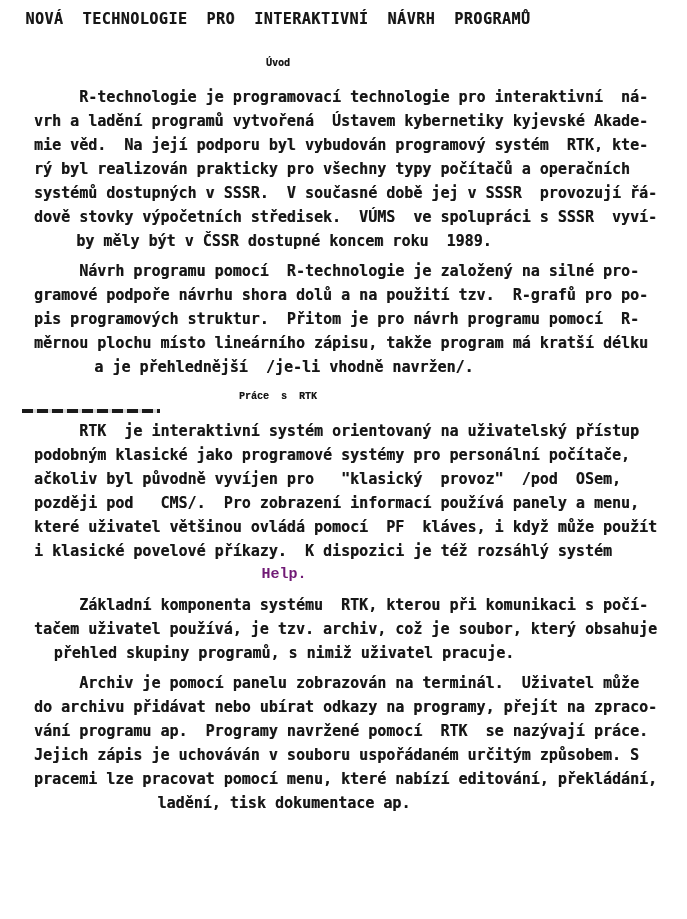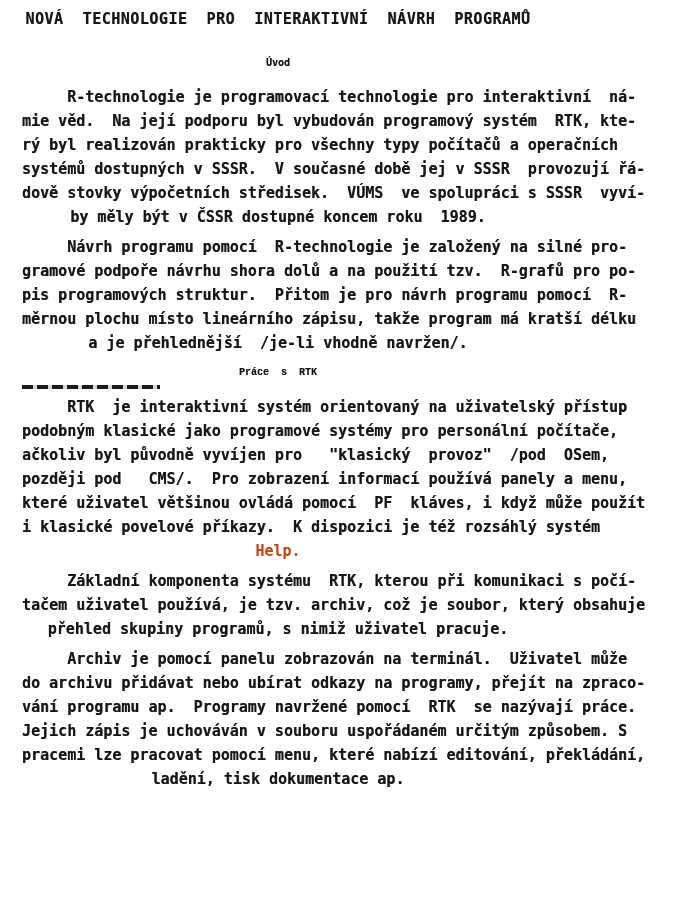--- a/index.html
+++ b/index.html
@@ -47,45 +47,47 @@
       margin: 2px 0 0 0;
       font-family: Liberation Mono, monospace;
     }
     .dash-underline {
       width: 138px;
       height: 4px;
       margin: 0 0 6px 0;
       background: repeating-linear-gradient(90deg, #1a1a1a 0 11px, rgba(0,0,0,0.15) 11px 15px);
     }
     .para {
-      margin: 0 0 6px 0;
+      margin: 0 0 6px 12px;
     }
     .ln {
       font-size: 15px;
       line-height: 24px;
       white-space: pre;
     }
     .ln.faint {
-      color: #c2410c;
+      color: #701a75;
       text-shadow: none;
       filter: blur(0.4px);
+      font-family: Liberation Mono, monospace;
     }
   </style>
 </head>
 <body>
 
 <div class="page">
 
   <h1 class="title">NOVÁ  TECHNOLOGIE  PRO  INTERAKTIVNÍ  NÁVRH  PROGRAMŮ</h1>
 
 
   <h2 class="heading">Úvod</h2>
 
   <div class="para">
     <div class="ln">     R-technologie je programovací technologie pro interaktivní  ná-</div>
+    <div class="ln">vrh a ladění programů vytvořená  Ústavem kybernetiky kyjevské Akade-</div>
     <div class="ln">mie věd.  Na její podporu byl vybudován programový systém  RTK, kte-</div>
     <div class="ln">rý byl realizován prakticky pro všechny typy počítačů a operačních</div>
     <div class="ln">systémů dostupných v SSSR.  V současné době jej v SSSR  provozují řá-</div>
     <div class="ln">dově stovky výpočetních středisek.  VÚMS  ve spolupráci s SSSR  vyví-</div>
     <div class="ln">by měly být v ČSSR dostupné koncem roku  1989.</div>
   </div>
 
   <div class="para">
     <div class="ln">     Návrh programu pomocí  R-technologie je založený na silné pro-</div>
     <div class="ln">gramové podpoře návrhu shora dolů a na použití tzv.  R-grafů pro po-</div>

